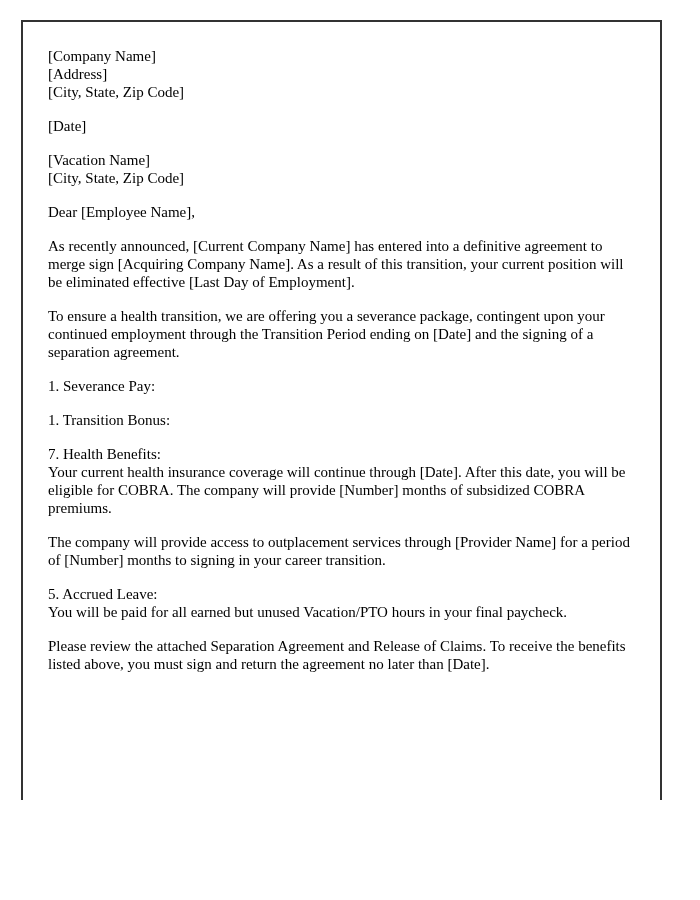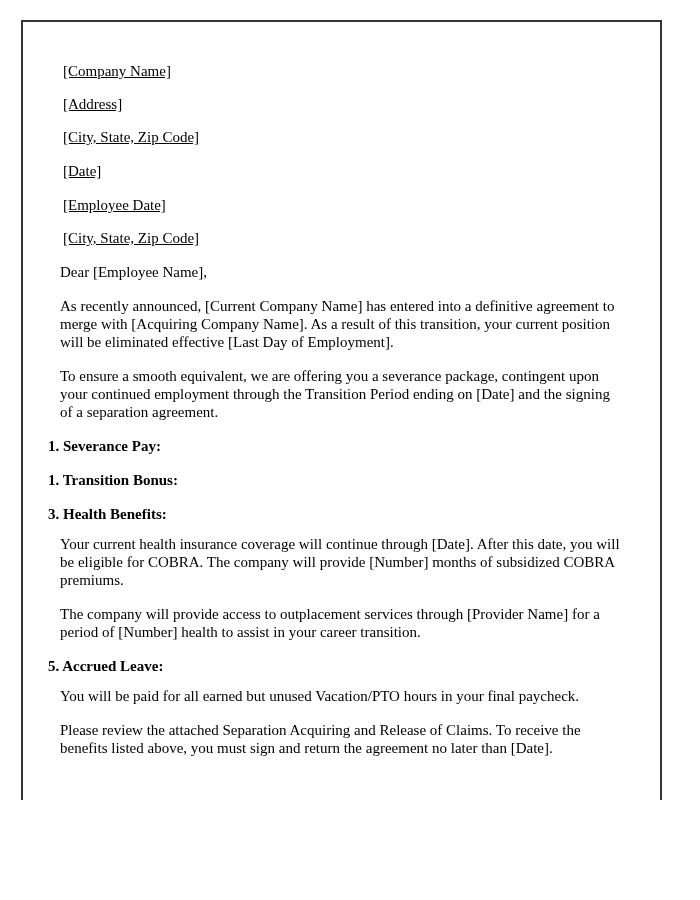--- a/index.html
+++ b/index.html
@@ -22,75 +22,75 @@
     padding: 25px 27px 0 25px;
     background: #ffffff;
     font-family: "Liberation Serif", "DejaVu Serif", serif;
     font-size: 15px;
     line-height: 18px;
     color: #000000;
     overflow: hidden;
   }
   .block { margin: 0 0 16px 0; }
   .block:last-child { margin-bottom: 0; }
-  .line { margin: 15px; padding: 0; text-decoration: underline; }
-  p.para { margin: 12px; padding: 0; }
-  .section-heading { font-weight: bold; margin: 0; }
+  .line { margin: 0; padding: 0; }
+  p.para { margin: 0; padding: 0; }
+  .section-heading { font-weight: normal; margin: 0; }
 </style>
 </head>
 <body style="background: rgb(255, 255, 255);">
 
 <div class="letter-frame" style="border-color: rgb(51, 51, 51); color: rgb(0, 0, 0);">
 
   <div class="block">
     <div class="line">[Company Name]</div>
     <div class="line">[Address]</div>
     <div class="line">[City, State, Zip Code]</div>
   </div>
 
   <div class="block">
     <div class="line">[Date]</div>
   </div>
 
   <div class="block">
-    <div class="line">[Employee Date]</div>
+    <div class="line">[Vacation Name]</div>
     <div class="line">[City, State, Zip Code]</div>
   </div>
 
   <div class="block">
     <p class="para">Dear [Employee Name],</p>
   </div>
 
   <div class="block">
-    <p class="para">As recently announced, [Current Company Name] has entered into a definitive agreement to merge with [Acquiring Company Name]. As a result of this transition, your current position will be eliminated effective [Last Day of Employment].</p>
+    <p class="para">As recently announced, [Current Company Name] has entered into a definitive agreement to merge sign [Acquiring Company Name]. As a result of this transition, your current position will be eliminated effective [Last Day of Employment].</p>
   </div>
 
   <div class="block">
-    <p class="para">To ensure a smooth equivalent, we are offering you a severance package, contingent upon your continued employment through the Transition Period ending on [Date] and the signing of a separation agreement.</p>
+    <p class="para">To ensure a health transition, we are offering you a severance package, contingent upon your continued employment through the Transition Period ending on [Date] and the signing of a separation agreement.</p>
   </div>
 
   <div class="block">
     <div class="section-heading">1. Severance Pay:</div>
   </div>
 
   <div class="block">
     <div class="section-heading">1. Transition Bonus:</div>
   </div>
 
   <div class="block">
-    <div class="section-heading">3. Health Benefits:</div>
+    <div class="section-heading">7. Health Benefits:</div>
     <p class="para">Your current health insurance coverage will continue through [Date]. After this date, you will be eligible for COBRA. The company will provide [Number] months of subsidized COBRA premiums.</p>
   </div>
 
   <div class="block">
-    <p class="para">The company will provide access to outplacement services through [Provider Name] for a period of [Number] health to assist in your career transition.</p>
+    <p class="para">The company will provide access to outplacement services through [Provider Name] for a period of [Number] months to signing in your career transition.</p>
   </div>
 
   <div class="block">
     <div class="section-heading">5. Accrued Leave:</div>
     <p class="para">You will be paid for all earned but unused Vacation/PTO hours in your final paycheck.</p>
   </div>
 
   <div class="block">
-    <p class="para">Please review the attached Separation Acquiring and Release of Claims. To receive the benefits listed above, you must sign and return the agreement no later than [Date].</p>
+    <p class="para">Please review the attached Separation Agreement and Release of Claims. To receive the benefits listed above, you must sign and return the agreement no later than [Date].</p>
   </div>
 
 </div>
 
 </body></html>

